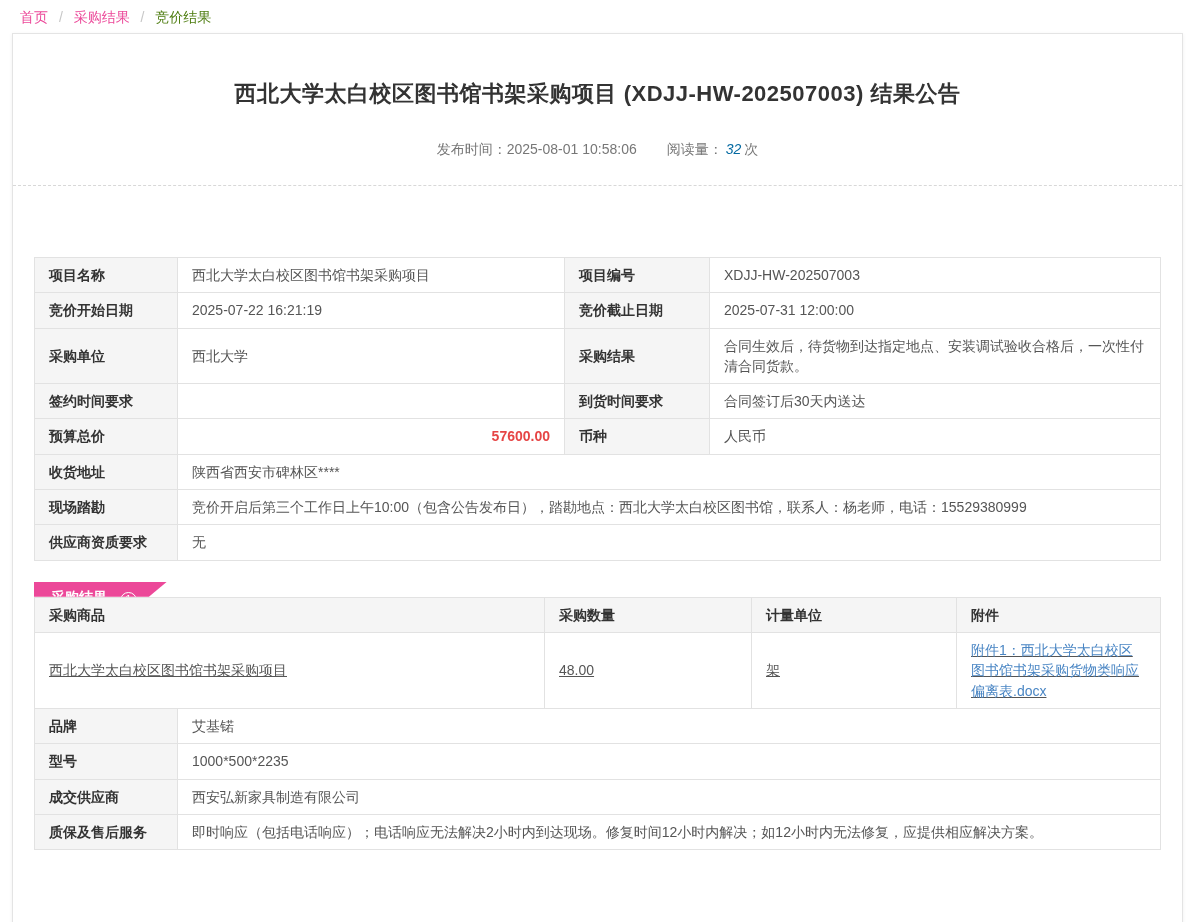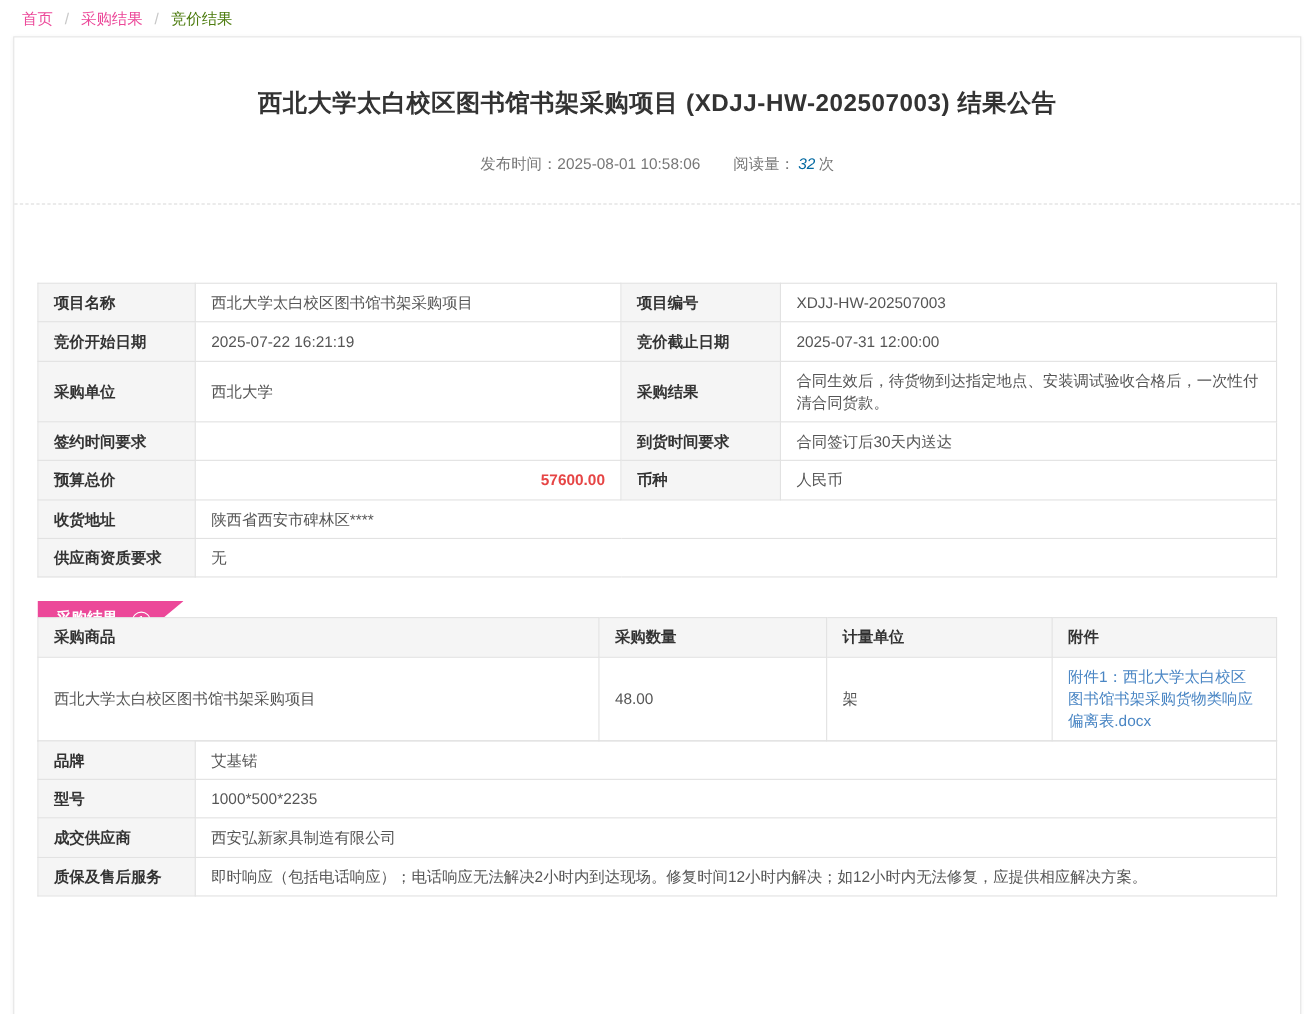--- a/index.html
+++ b/index.html
@@ -109,21 +109,21 @@
     width: 17px; height: 17px;
     line-height: 15px;
     border: 1px solid #fff;
     border-radius: 50%;
     text-align: center;
     font-size: 12px;
     font-weight: normal;
     margin-left: 9px;
     vertical-align: -2px;
   }
-  .result-table .data-row td { height: 76px; }
+  .result-table .data-row td { height: 76px; text-decoration: underline; }
   .attachment a {
     color: #4a86c4;
     text-decoration: none;
     cursor: pointer;
   }
   .details-table { margin-top: -1px; }
   .details-table th { width: 143px; }
 </style>
 </head>
 <body>
@@ -184,20 +184,24 @@
         <th>预算总价</th>
         <td class="red-bold">57600.00</td>
         <th>币种</th>
         <td>人民币</td>
       </tr>
       <tr>
         <th>收货地址</th>
         <td colspan="3">陕西省西安市碑林区****</td>
       </tr>
       <tr>
+        <th>现场踏勘</th>
+        <td colspan="3">竞价开启后第三个工作日上午10:00（包含公告发布日），踏勘地点：西北大学太白校区图书馆，联系人：杨老师，电话：15529380999</td>
+      </tr>
+      <tr>
         <th>供应商资质要求</th>
         <td colspan="3">无</td>
       </tr>
     </tbody>
       </table>
 
     <div class="result-section">
       <div class="result-badge">
         <span>采购结果</span>
         <span class="badge-circle">1</span>

